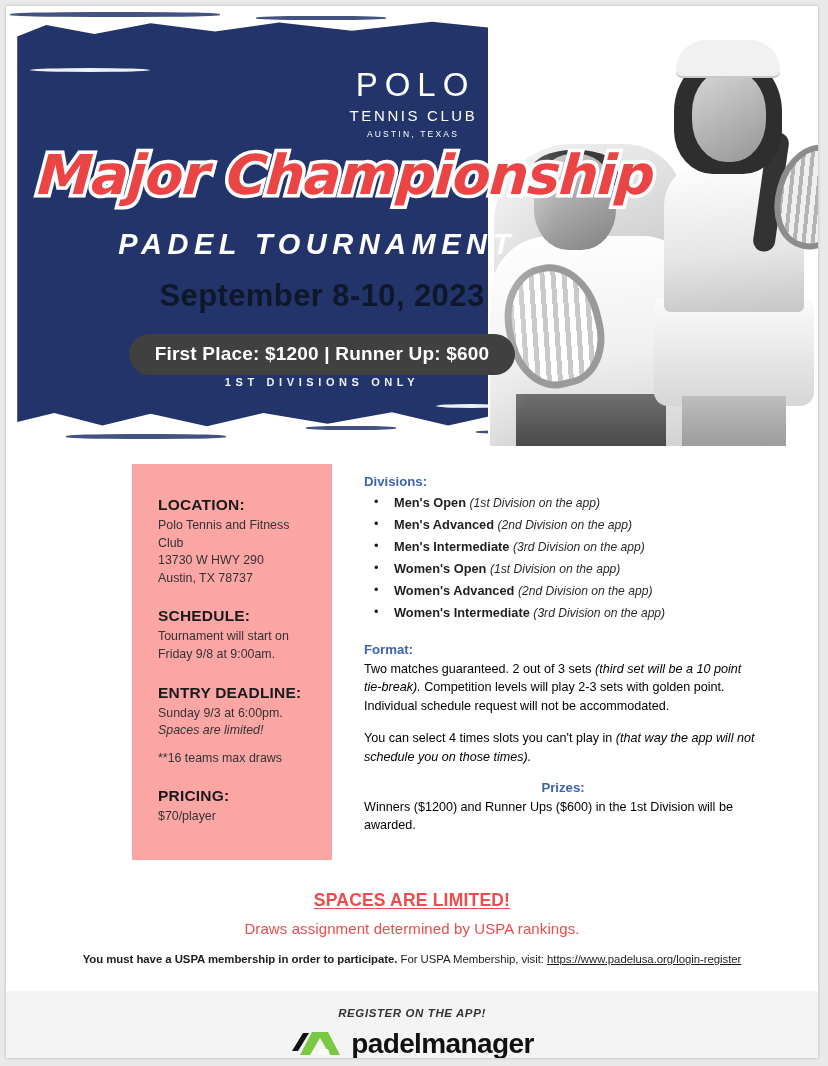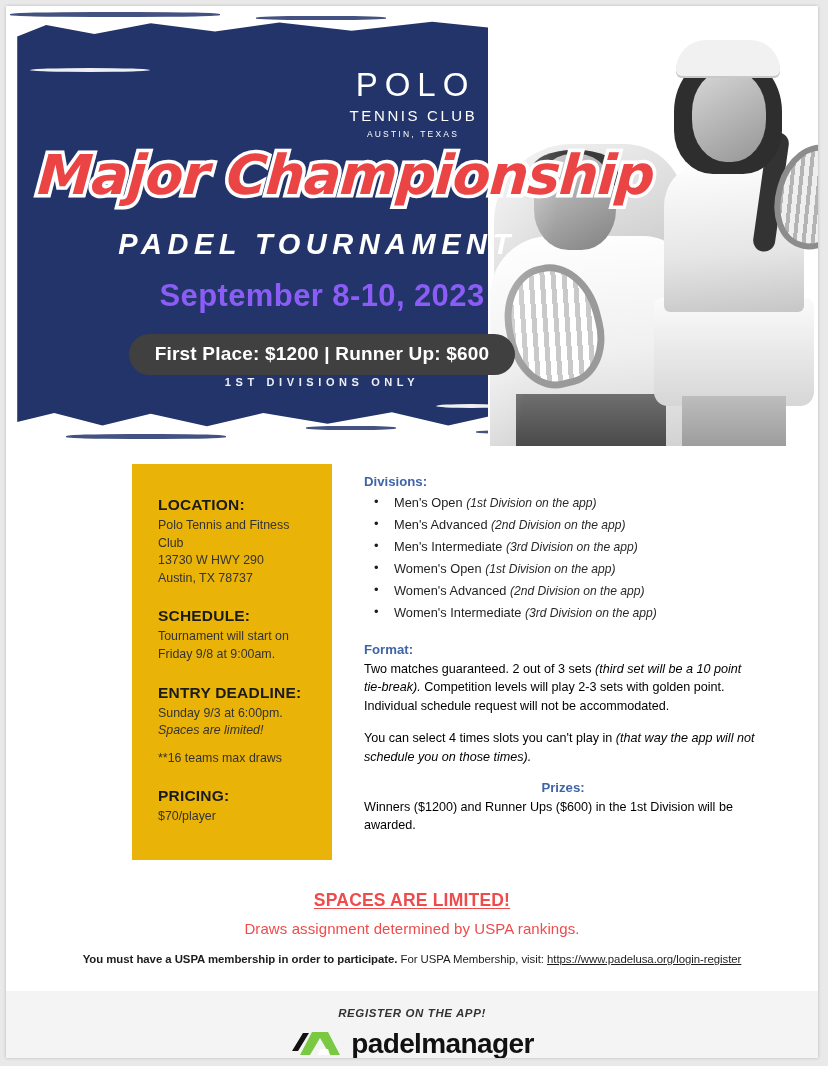--- a/index.html
+++ b/index.html
@@ -287,21 +287,21 @@
 
   .title-date {
     position: absolute;
     left: 0; right: 0;
     top: 272px;
     z-index: 7;
     text-align: center;
     padding-right: 180px;
     font-size: 31px;
     font-weight: bold;
-    color: #8b5cf6;
+    color: #0f172a;
     letter-spacing: 0.4px;
     white-space: nowrap;
   }
 
   .prize-badge-wrap {
     position: absolute;
     left: 0; right: 0;
     top: 328px;
     z-index: 7;
     text-align: center;
@@ -346,21 +346,21 @@
     display: flex;
     align-items: flex-start;
     padding-left: 126px;
     padding-right: 56px;
     gap: 32px;
   }
 
   .info-box {
     width: 200px;
     flex: 0 0 200px;
-    background: #eab308;
+    background: #fca5a5;
     padding: 32px 20px 34px 26px;
   }
   .info-box h3 {
     font-size: 15.5px;
     font-weight: bold;
     color: #1a1a1a;
     letter-spacing: 0.2px;
     margin-bottom: 3px;
   }
   .info-box p {
@@ -395,21 +395,21 @@
     color: #1e1e1e;
   }
   .div-list li::before {
     content: "•";
     position: absolute;
     left: 10px;
     top: -1px;
     color: #1e1e1e;
     font-size: 13px;
   }
-  .div-list li b { font-weight: normal; }
+  .div-list li b { font-weight: bold; }
   .div-list li i { font-style: italic; font-size: 12.1px; color: #2a2a2a; }
 
   .para {
     font-size: 12.6px;
     line-height: 1.46;
     color: #000000;
     margin-bottom: 14px;
   }
   .para i { font-style: italic; }
   .para.tight { margin-bottom: 0; }

